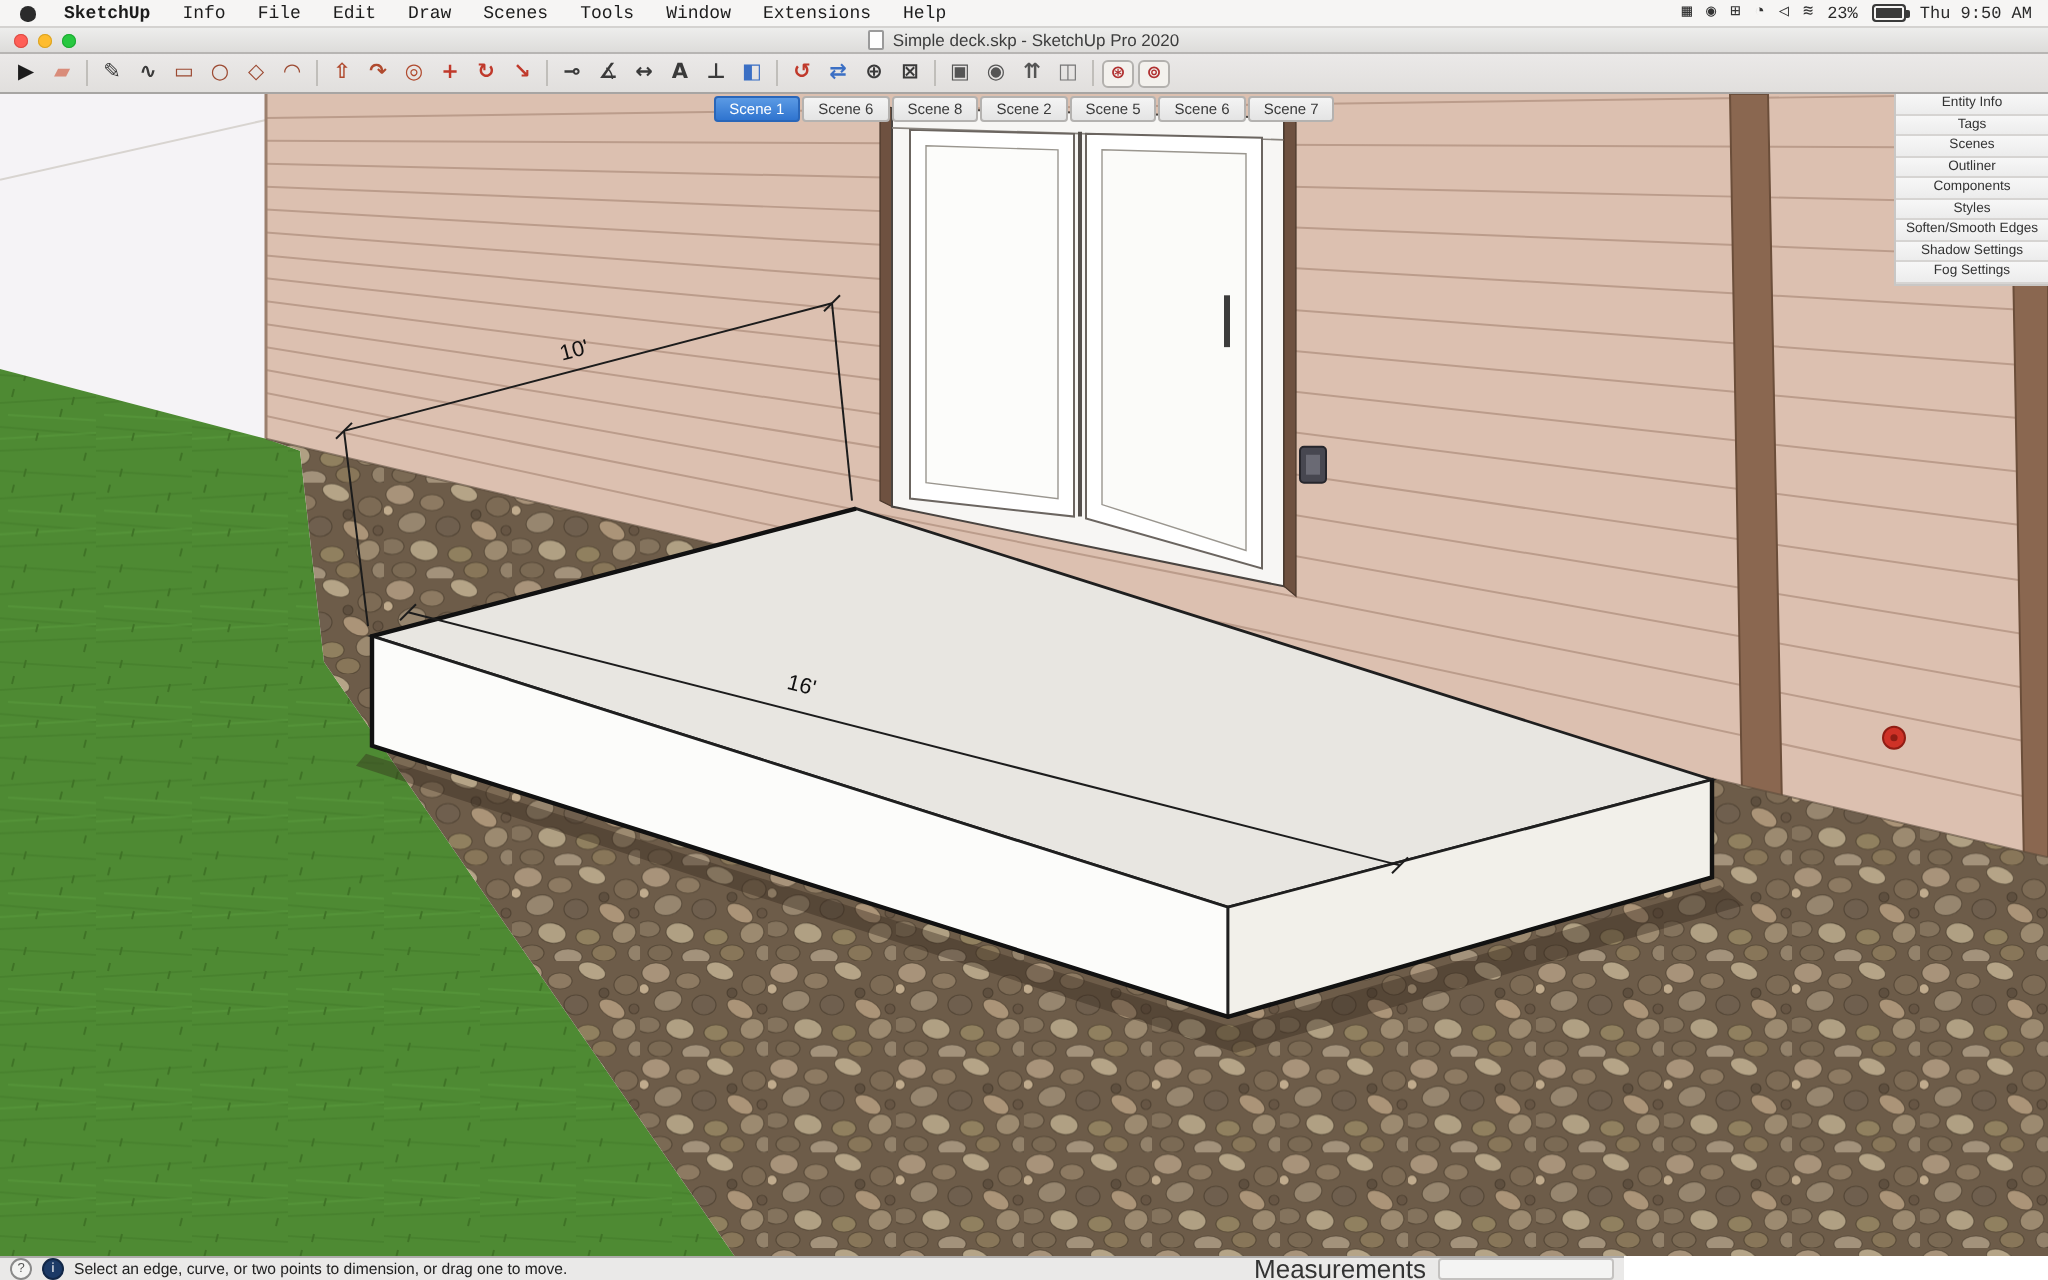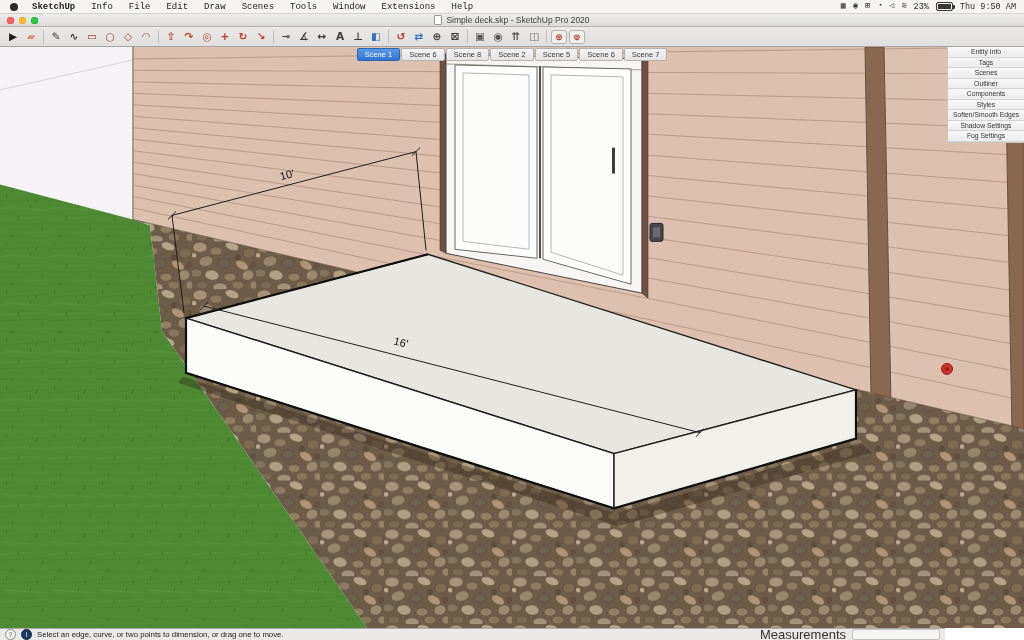--- a/index.html
+++ b/index.html
@@ -49,21 +49,21 @@
     background:linear-gradient(#f4f4f4,#e4e4e4);border:1px solid #b4b2b0;border-radius:2px;}
   .scene-tab.active{background:linear-gradient(#5b9ae4,#2f74cf);color:#fff;border-color:#2a66b8;}
 
   
   .panel-tray{position:absolute;top:0;right:0;width:76px;z-index:5;
     background:rgba(245,245,245,.92);border-left:1px solid #c9c7c5;border-bottom:1px solid #c9c7c5;}
   .tray-row{height:9.5px;line-height:9.5px;font-size:6.8px;color:#333;text-align:center;
     border-bottom:1px solid #d6d4d2;background:linear-gradient(#f7f7f7,#ececec);white-space:nowrap;overflow:hidden;}
 
   
-  .status-bar{position:absolute;bottom:0;left:0;width:945px;height:12px;background:#eae9e8;
+  .status-bar{position:absolute;bottom:0;left:0;width:812px;height:12px;background:#eae9e8;
     border-top:1px solid #aeacaa;display:flex;align-items:center;padding:0 5px;gap:5px;box-sizing:border-box;}
   .sb-icon{width:9px;height:9px;border-radius:50%;font-size:6.5px;line-height:9px;text-align:center;flex:0 0 auto;}
   .sb-help{border:1px solid #8a8a8a;color:#555;background:#f4f4f3;}
   .sb-info{background:#1c3a66;color:#fff;border:1px solid #122747;}
   .hint{font-size:7.8px;color:#222;white-space:nowrap;}
   .sb-right{margin-left:auto;display:flex;align-items:center;gap:6px;}
   .measure-label{font-size:13px;color:#333;}
   .measure-box{width:80px;height:9px;background:#f4f4f3;border:1px solid #c4c2c0;border-radius:2px;font-size:7.5px;line-height:9px;padding:0 3px;color:#222;}
 </style>
 </head>

